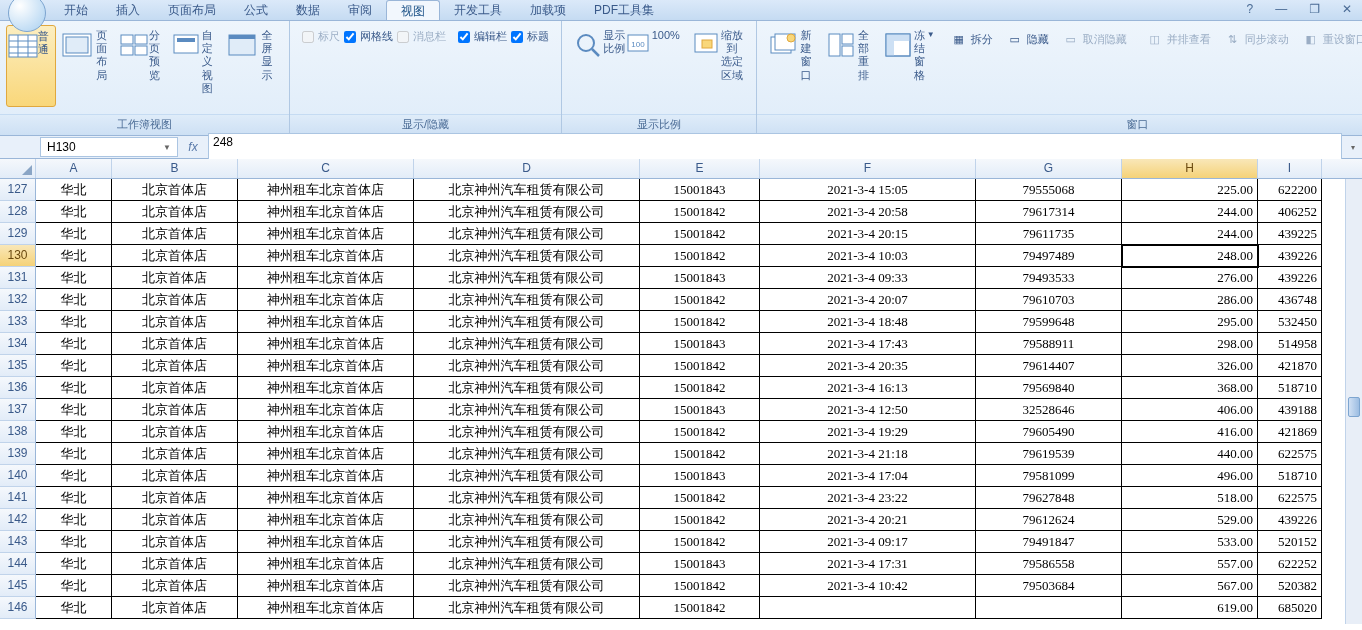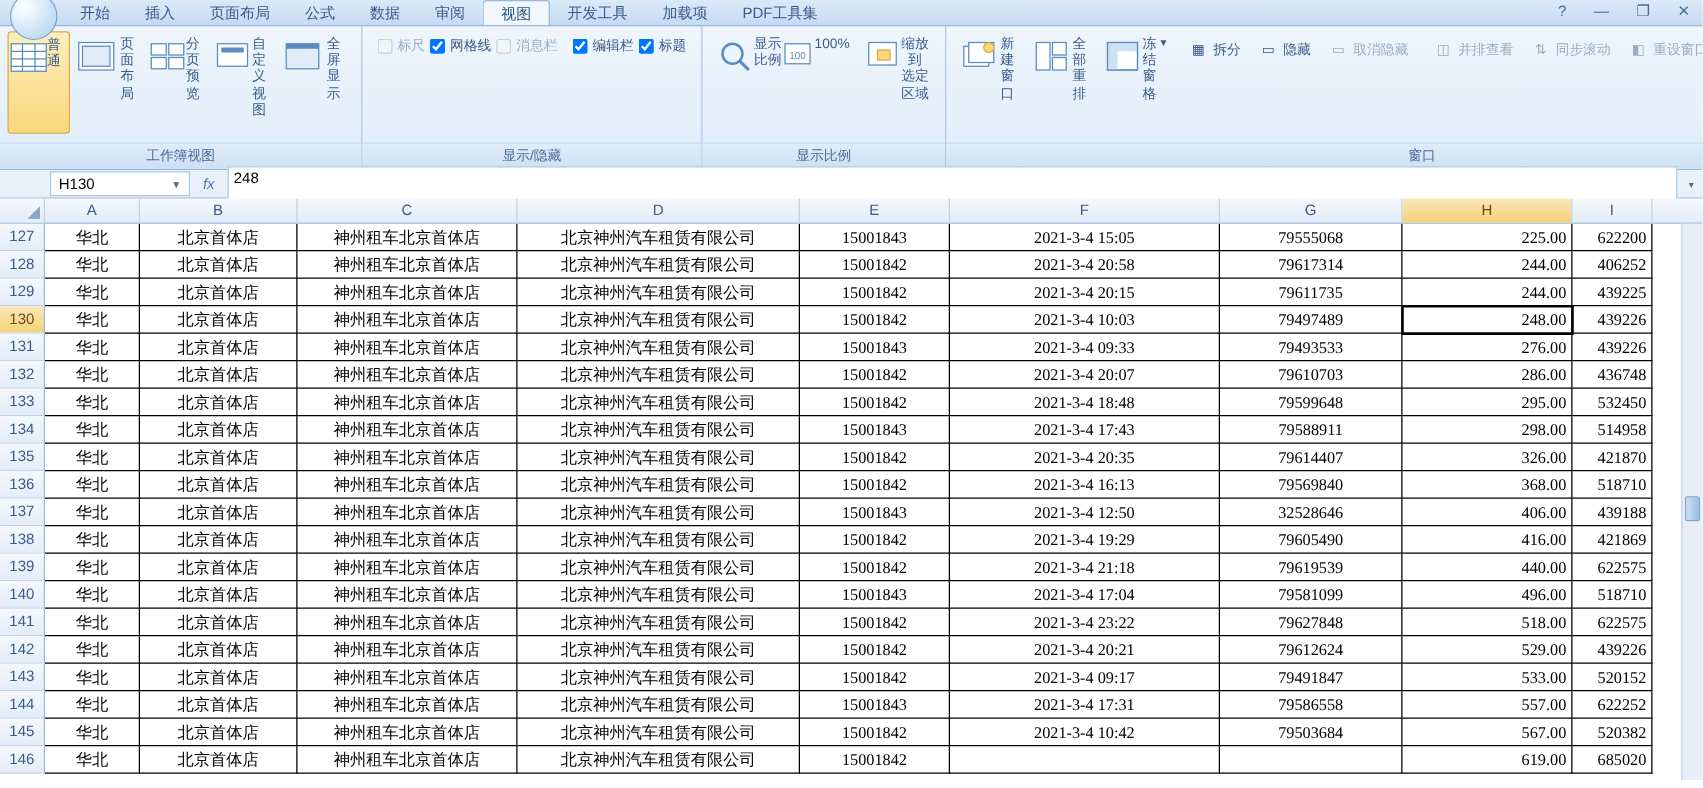--- a/index.html
+++ b/index.html
@@ -29,21 +29,21 @@
     .check-item { display: flex; align-items: center; gap: 4px; font-size: 11px; color: #3a5a8a; white-space: nowrap; }
     .check-item input { width: 12px; height: 12px; }
     .check-item.disabled { color: #9aadc4; }
     
     .med-btn { display: flex; align-items: center; gap: 4px; padding: 2px 4px; font-size: 11px; color: #3a5a8a; white-space: nowrap; cursor: pointer;}
     .med-btn.disabled { color: #9aadc4; }
     .med-icon { width: 16px; height: 16px; display: inline-flex; align-items: center; justify-content: center;}
     
     
     .formula-bar { display: flex; align-items: center; background: #e8f0fa; border-bottom: 1px solid #9ab6d8; height: 23px; }
-    .name-box { width: 112px; padding: 2px 6px; background: #fff; border: 1px solid #abc5e2; margin: 2px 2px 2px 40px; font-size: 12px; display: flex; align-items: center; justify-content: space-between;}
+    .name-box { width: 138px; padding: 2px 6px; background: #fff; border: 1px solid #abc5e2; margin: 2px 2px 2px 40px; font-size: 12px; display: flex; align-items: center; justify-content: space-between;}
     .name-box .arrow { font-size: 8px; color: #666;}
     .fb-btns { display: flex; gap: 2px; padding: 0 2px; }
     .fb-btn { width: 22px; height: 18px; display: flex; align-items: center; justify-content: center; cursor: pointer; color: #5a7aaa; font-style: italic; font-size: 12px; border: 1px solid transparent;}
     .formula-input { flex: 1; background: #fff; border: 1px solid #abc5e2; margin: 2px; padding: 1px 4px; font-size: 12px; height: 28px; }
     .fb-expand { width: 18px; display: flex; align-items: center; justify-content: center; color: #666; font-size: 8px; cursor: pointer;}
     
     
     .grid-area { position: relative; height: 471px; background: #fff; }
     .col-headers { display: flex; height: 20px; background: linear-gradient(#f5f8fc, #e2ecf8); border-bottom: 1px solid #9ab6d8; }
     .sel-all { width: 36px; border-right: 1px solid #c0d3ea; background: linear-gradient(#f5f8fc, #e2ecf8); position: relative;}

